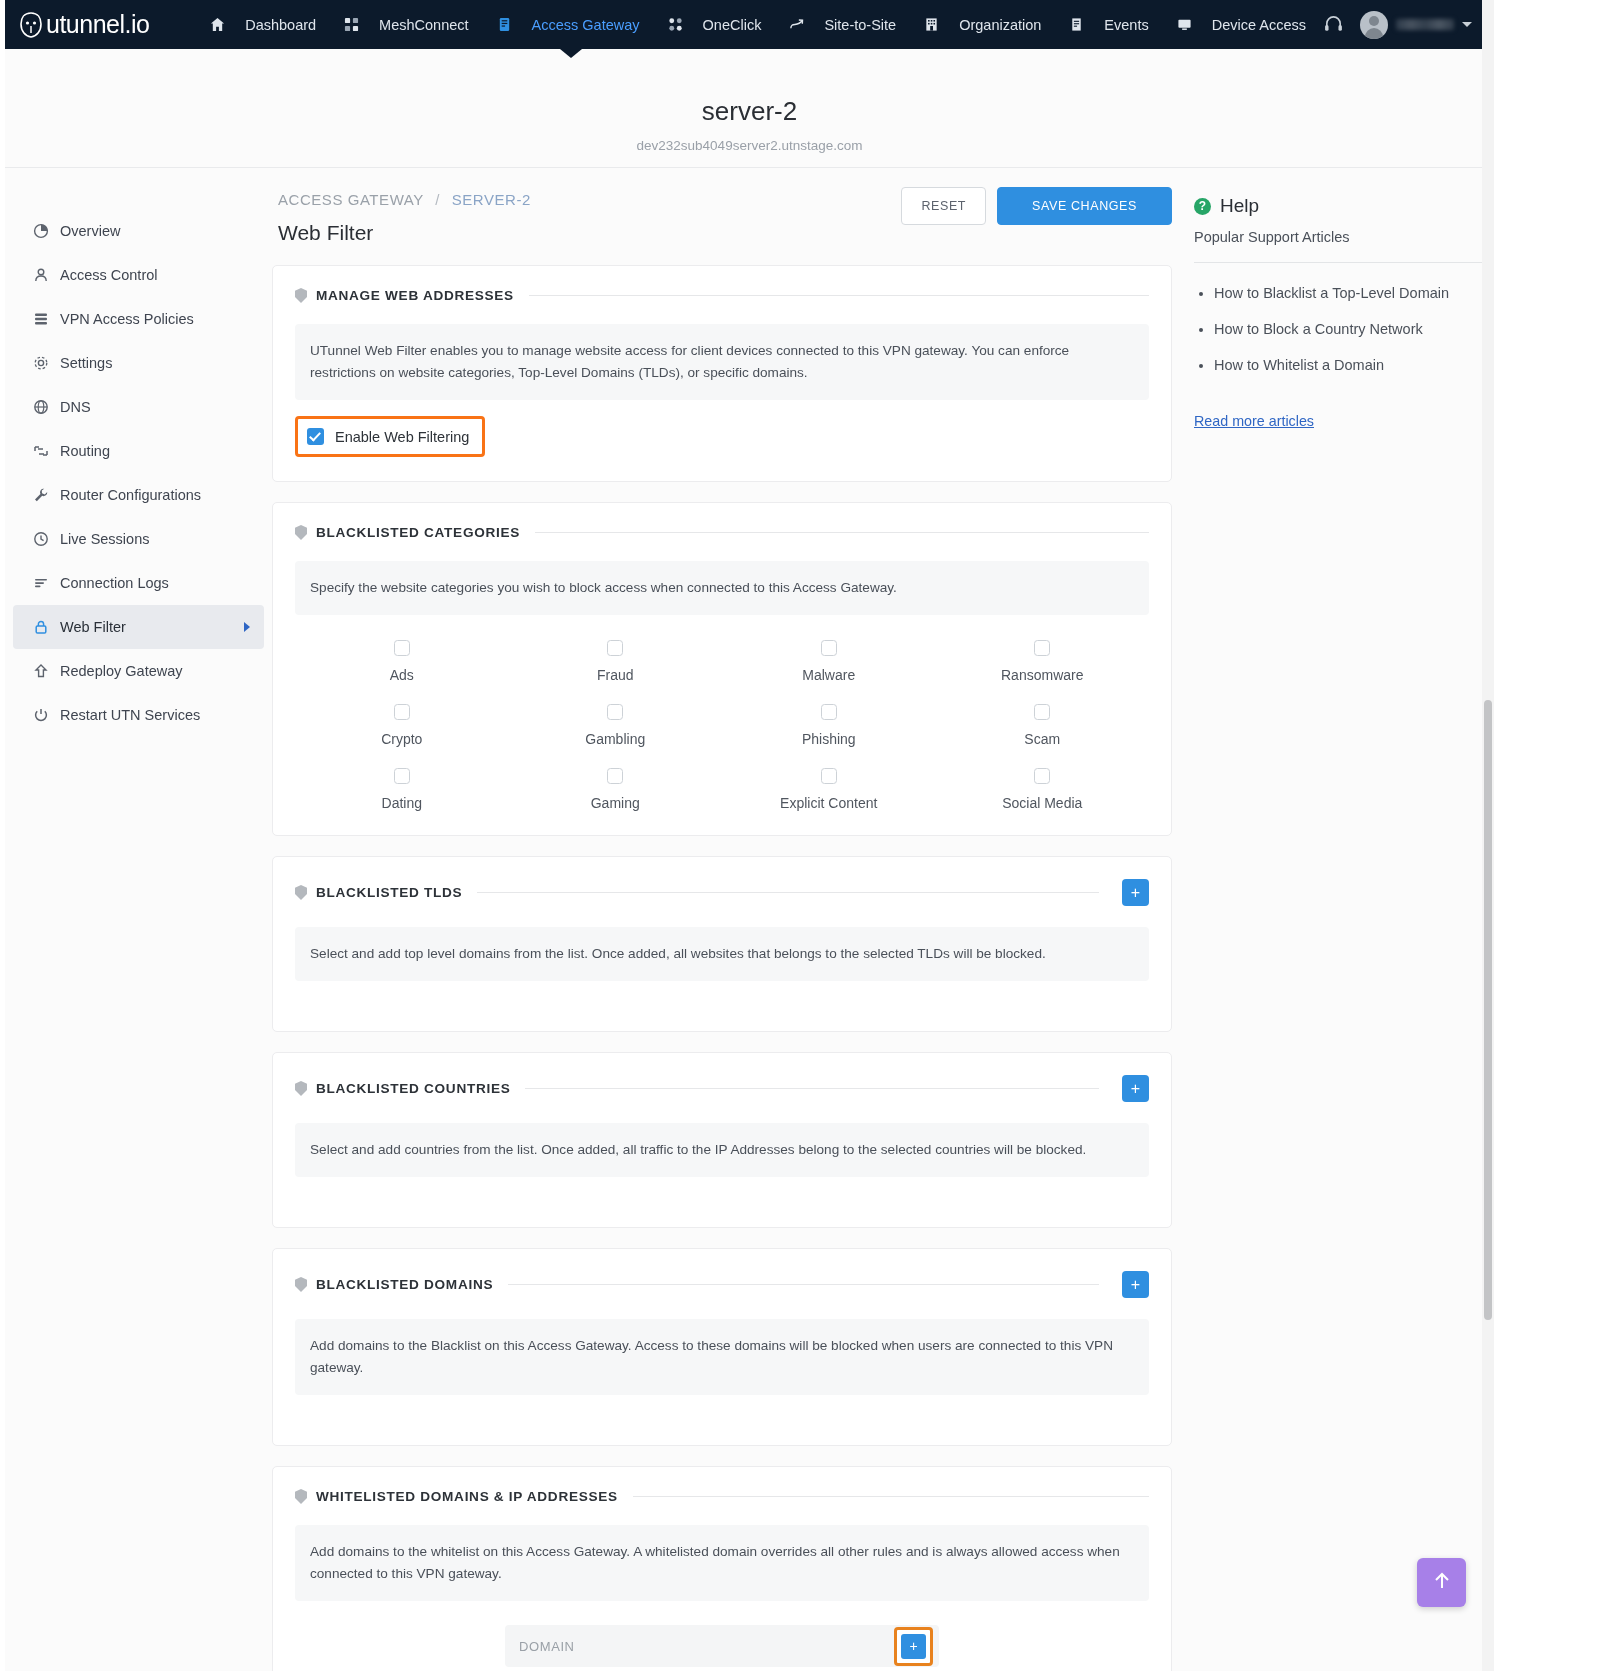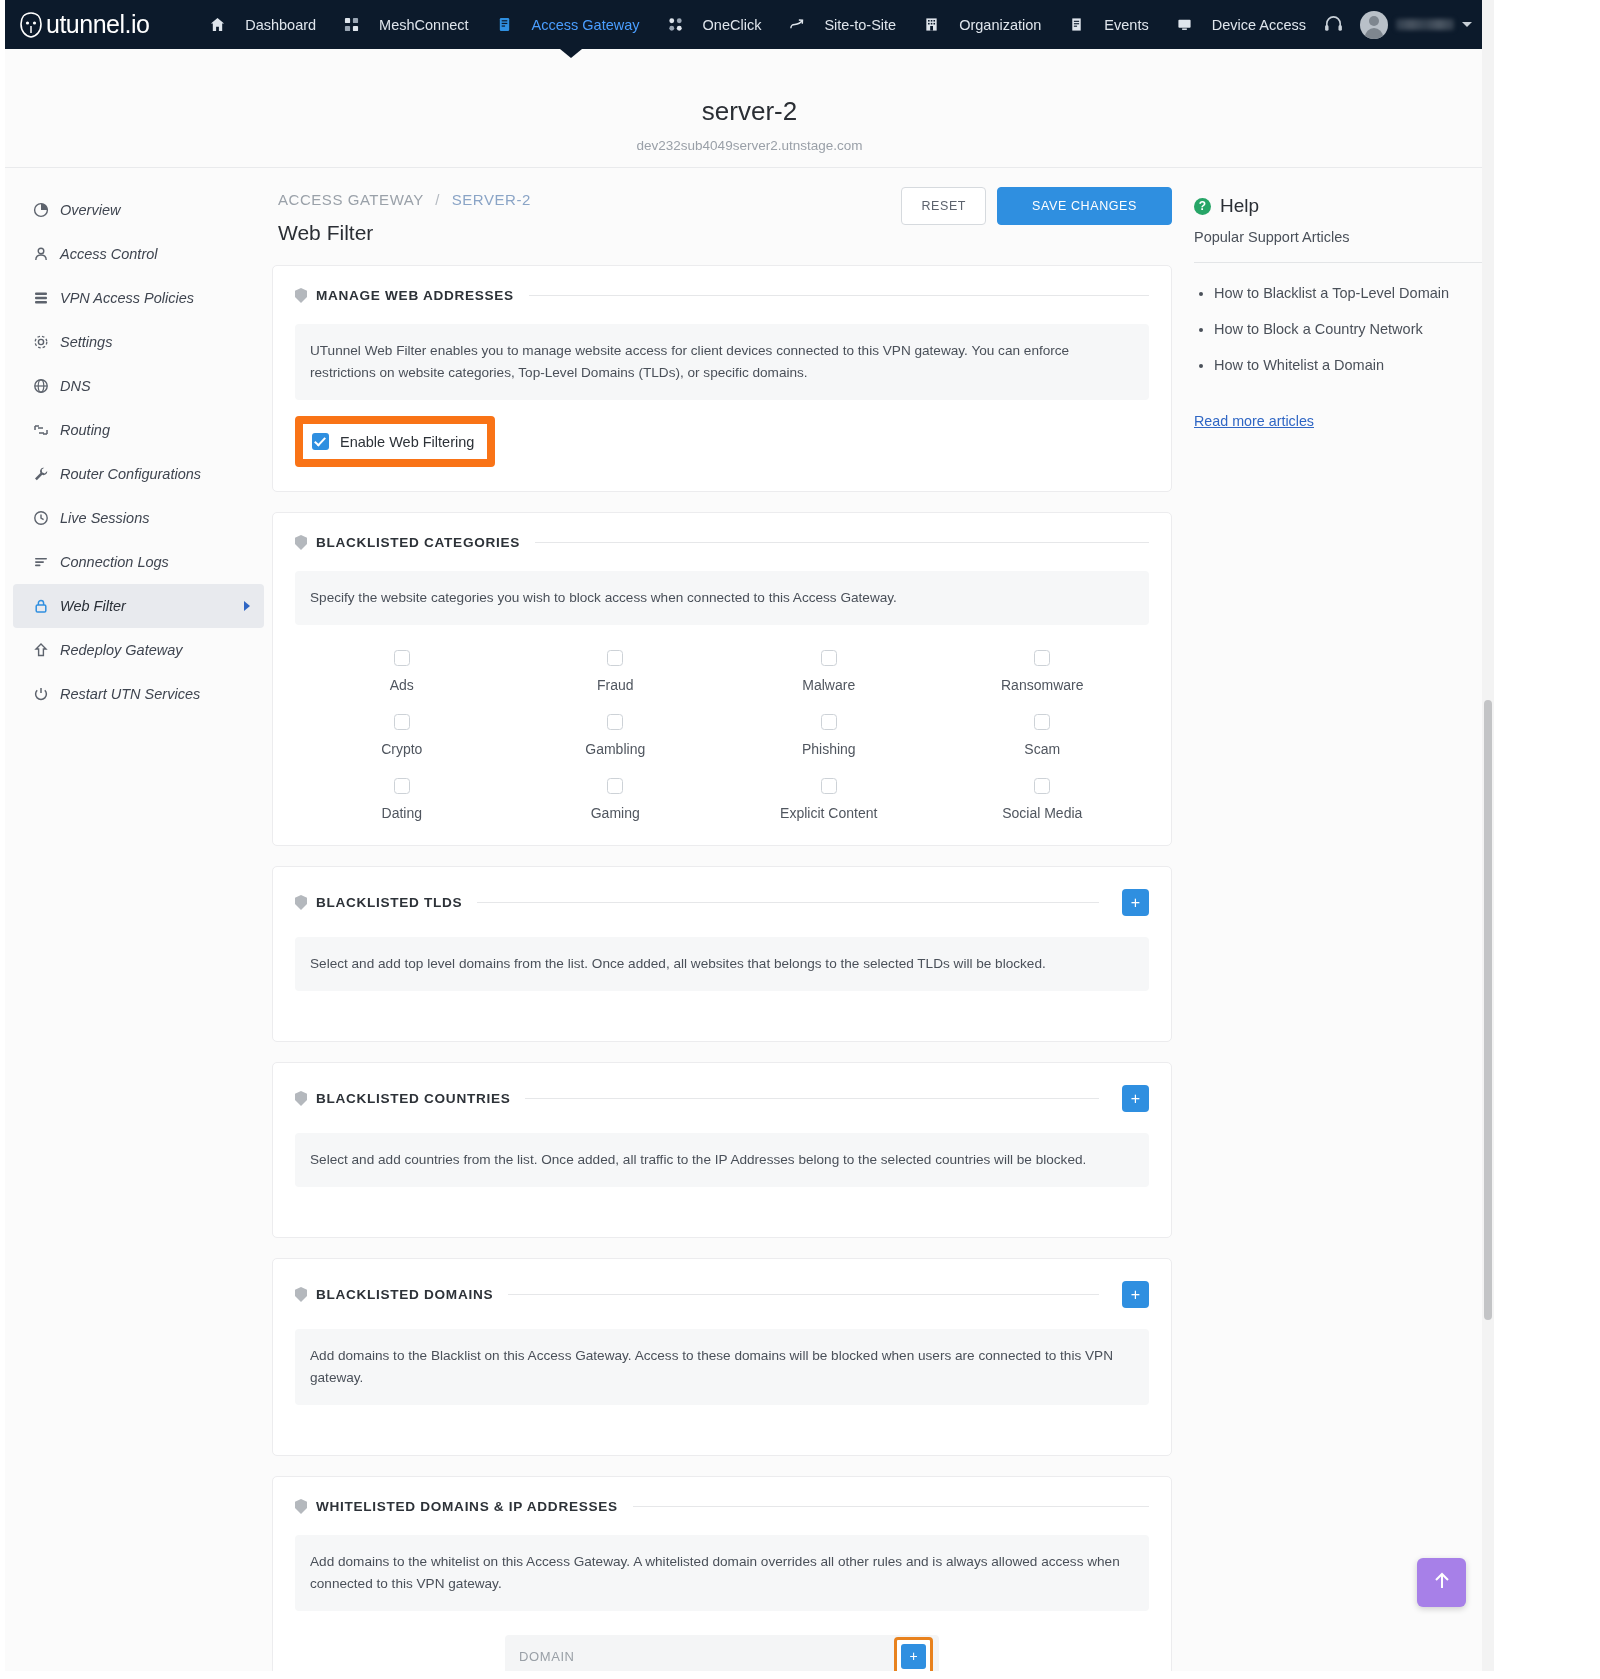--- a/index.html
+++ b/index.html
@@ -73,21 +73,21 @@
     background:#fbfbfb; border-bottom:1px solid #e9eaec;
     text-align:center;
   }
   .server-title { font-size:26px; color:#2a2e34; margin-top:47px; font-weight:400;}
   .server-sub { font-size:13.5px; color:#9aa0a8; margin-top:11px;}
 
   
   #bodywrap { position:absolute; left:5px; top:169px; width:1489px; height:1502px; display:flex; }
 
   
-  #sidebar { width:267px; padding-top:19px; flex-shrink:0;font-style:italic;}
+  #sidebar { width:267px; padding-top:40px; flex-shrink:0;}
   .side-item {
     display:flex; align-items:center; gap:11px;
     height:44px; padding-left:19px; margin: 0 8px 0 8px;
     font-size:14.5px; color:#3f4550; cursor:pointer; position:relative;
     border-radius:4px;
   }
   .side-item.active { background:#e8eaee; color:#2f66c4; }
   .side-item.active .side-label { color:#2a3038; }
   .side-icon { width:17px;height:17px; display:inline-flex; align-items:center; justify-content:center; color:#5d636d;}
   .side-item.active .side-icon { color:#2f8fe0;}
@@ -131,21 +131,21 @@
     display:flex;align-items:center;justify-content:center; font-size:16px; line-height:1;
     margin-left:14px; flex-shrink:0; cursor:pointer;
   }
   .infobox {
     background:#f6f7f8; border-radius:4px; padding:16px 15px;
     font-size:13.6px; color:#4a5059; line-height:1.62; margin-top:21px;
   }
 
   
   .enable-row { margin-top:16px; display:inline-flex; }
-  .hl-orange { border:8px solid #f97316; border-radius:4px; padding:9px 13px 9px 9px; display:inline-flex; align-items:flex-end; gap:11px; background:#fff;}
+  .hl-orange { border:3px solid #f97316; border-radius:4px; padding:9px 13px 9px 9px; display:inline-flex; align-items:flex-end; gap:11px; background:#fff;}
   .chk-on {
     width:17px;height:17px;border-radius:3px;background:#2f8fe0;position:relative;flex-shrink:0;cursor:pointer;
   }
   .chk-on::after{
     content:""; position:absolute; left:5px; top:2px; width:4px; height:9px;
     border:solid #fff; border-width:0 2px 2px 0; transform:rotate(43deg);
   }
   .enable-label { font-size:14.5px; color:#2d3238;}
 
   

